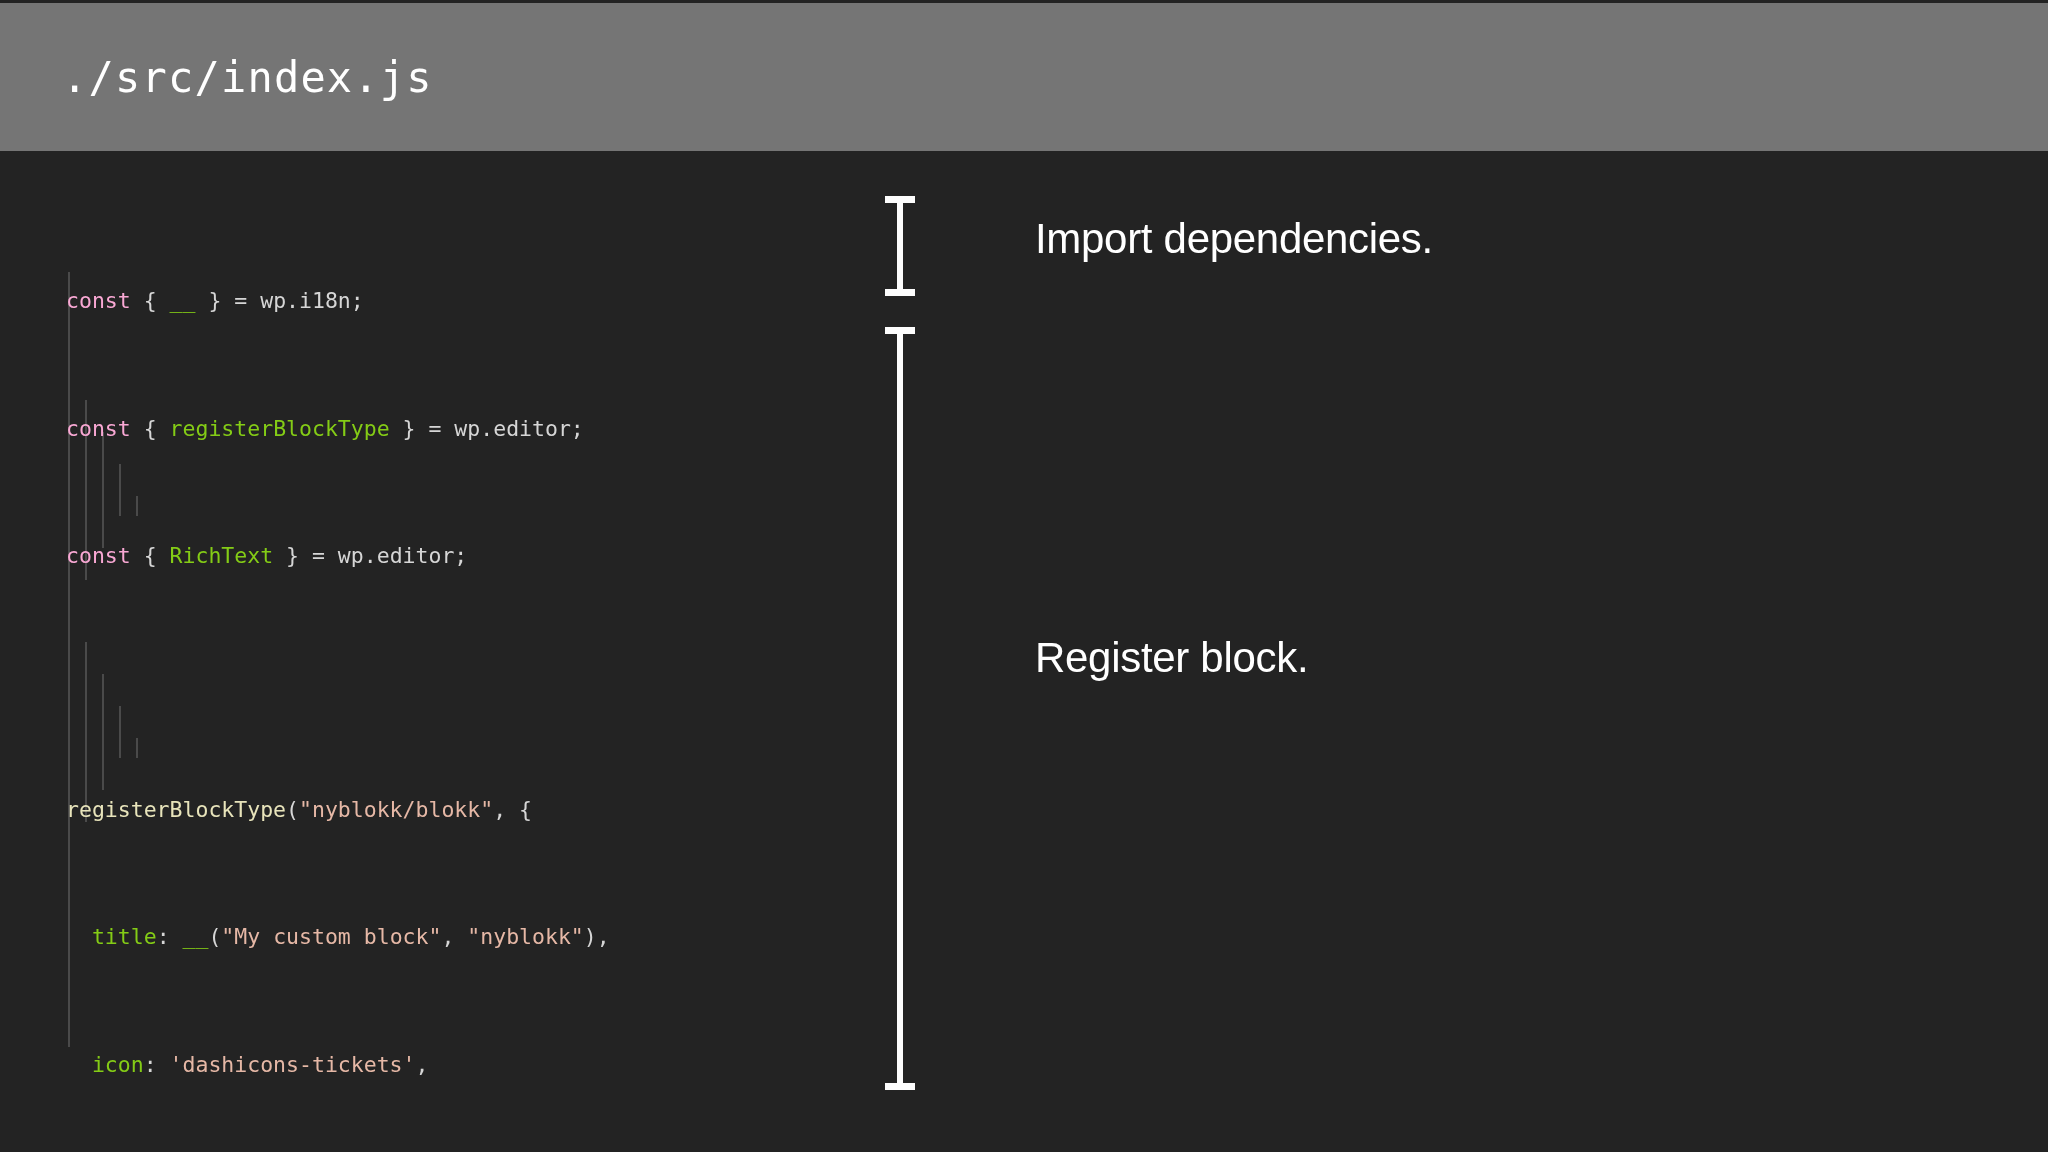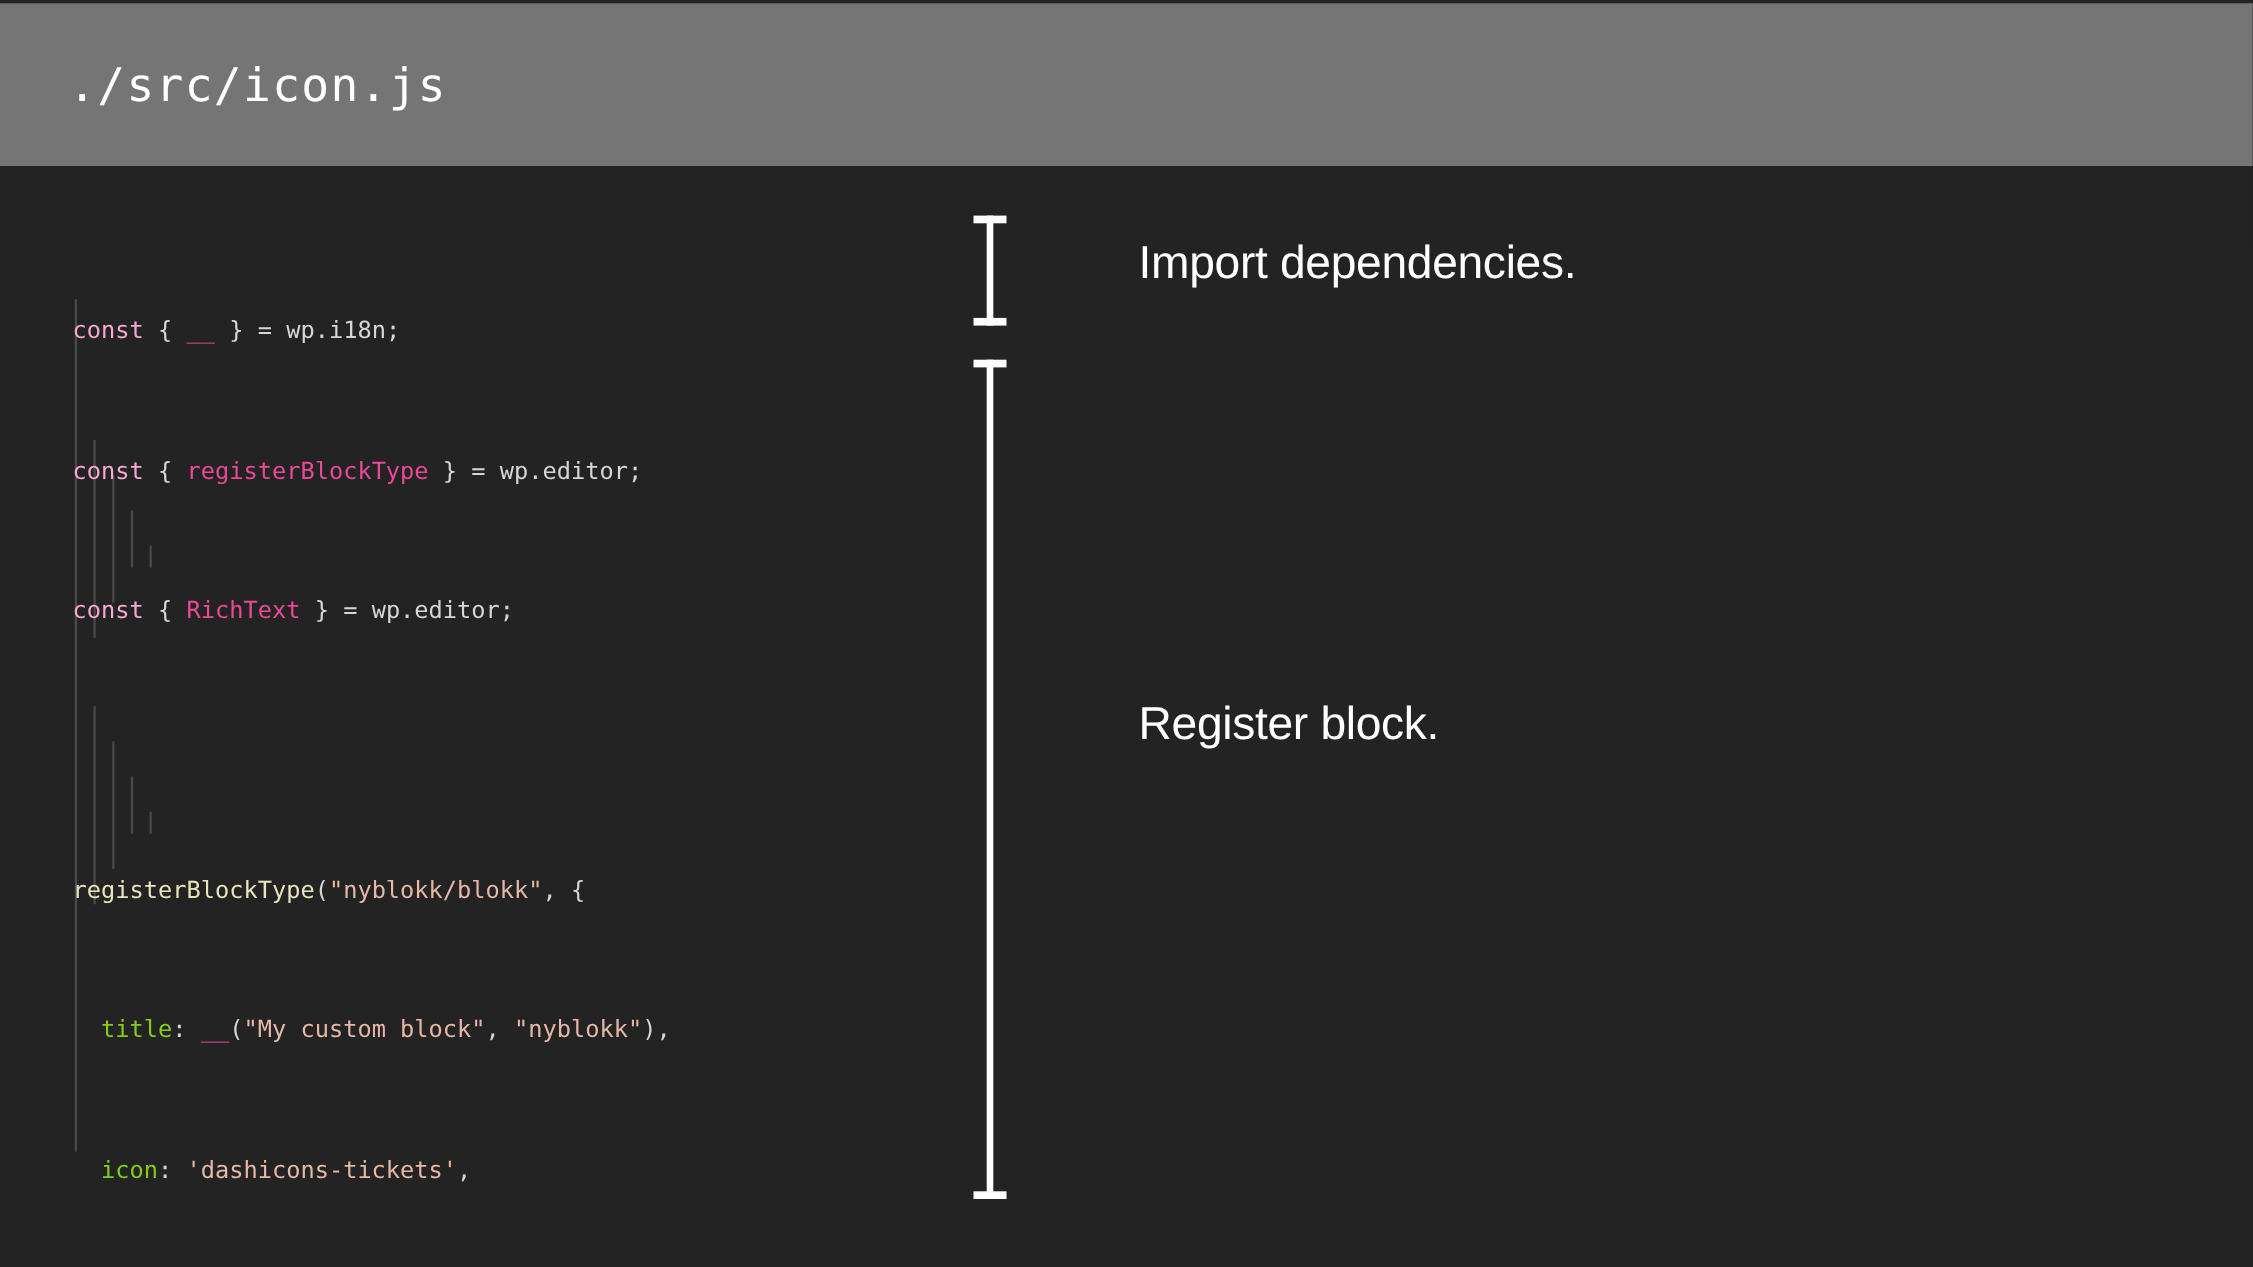--- a/index.html
+++ b/index.html
@@ -80,21 +80,21 @@
     color: #d4d4d4;
   }
   .line { height: 31.8px; white-space: pre; }
 
   
   .t-kw       { color: #f9a8d4; }   
   .t-plain    { color: #d6d6d6; }   
   .t-str      { color: #e6b8a6; }   
   .t-prop     { color: #84cc16; }   
   .t-fn       { color: #e8e4bb; }   
-  .t-us       { color: #ec4899; }
+  .t-us       { color: #84cc16; }
 
   
   .guide {
     position: absolute;
     width: 1.5px;
     background: #4a4a4a;
   }
 
   
   .annot-col {
@@ -138,21 +138,21 @@
   }
 </style>
 </head>
 <body>
 
 <div id="slide">
 
   <div class="top-strip"></div>
 
   <div class="header-bar">
-    <div class="header-title">./src/icon.js</div>
+    <div class="header-title">./src/index.js</div>
   </div>
 
   <div class="under-strip"></div>
 
   <div class="code-panel">
 
     <div class="guide" style="left:68px; top:115px; height:775px;"></div>
     <div class="guide" style="left:85px; top:243px; height:180px;"></div>
     <div class="guide" style="left:102px; top:275px; height:116px;"></div>
     <div class="guide" style="left:119px; top:307px; height:52px;"></div>

